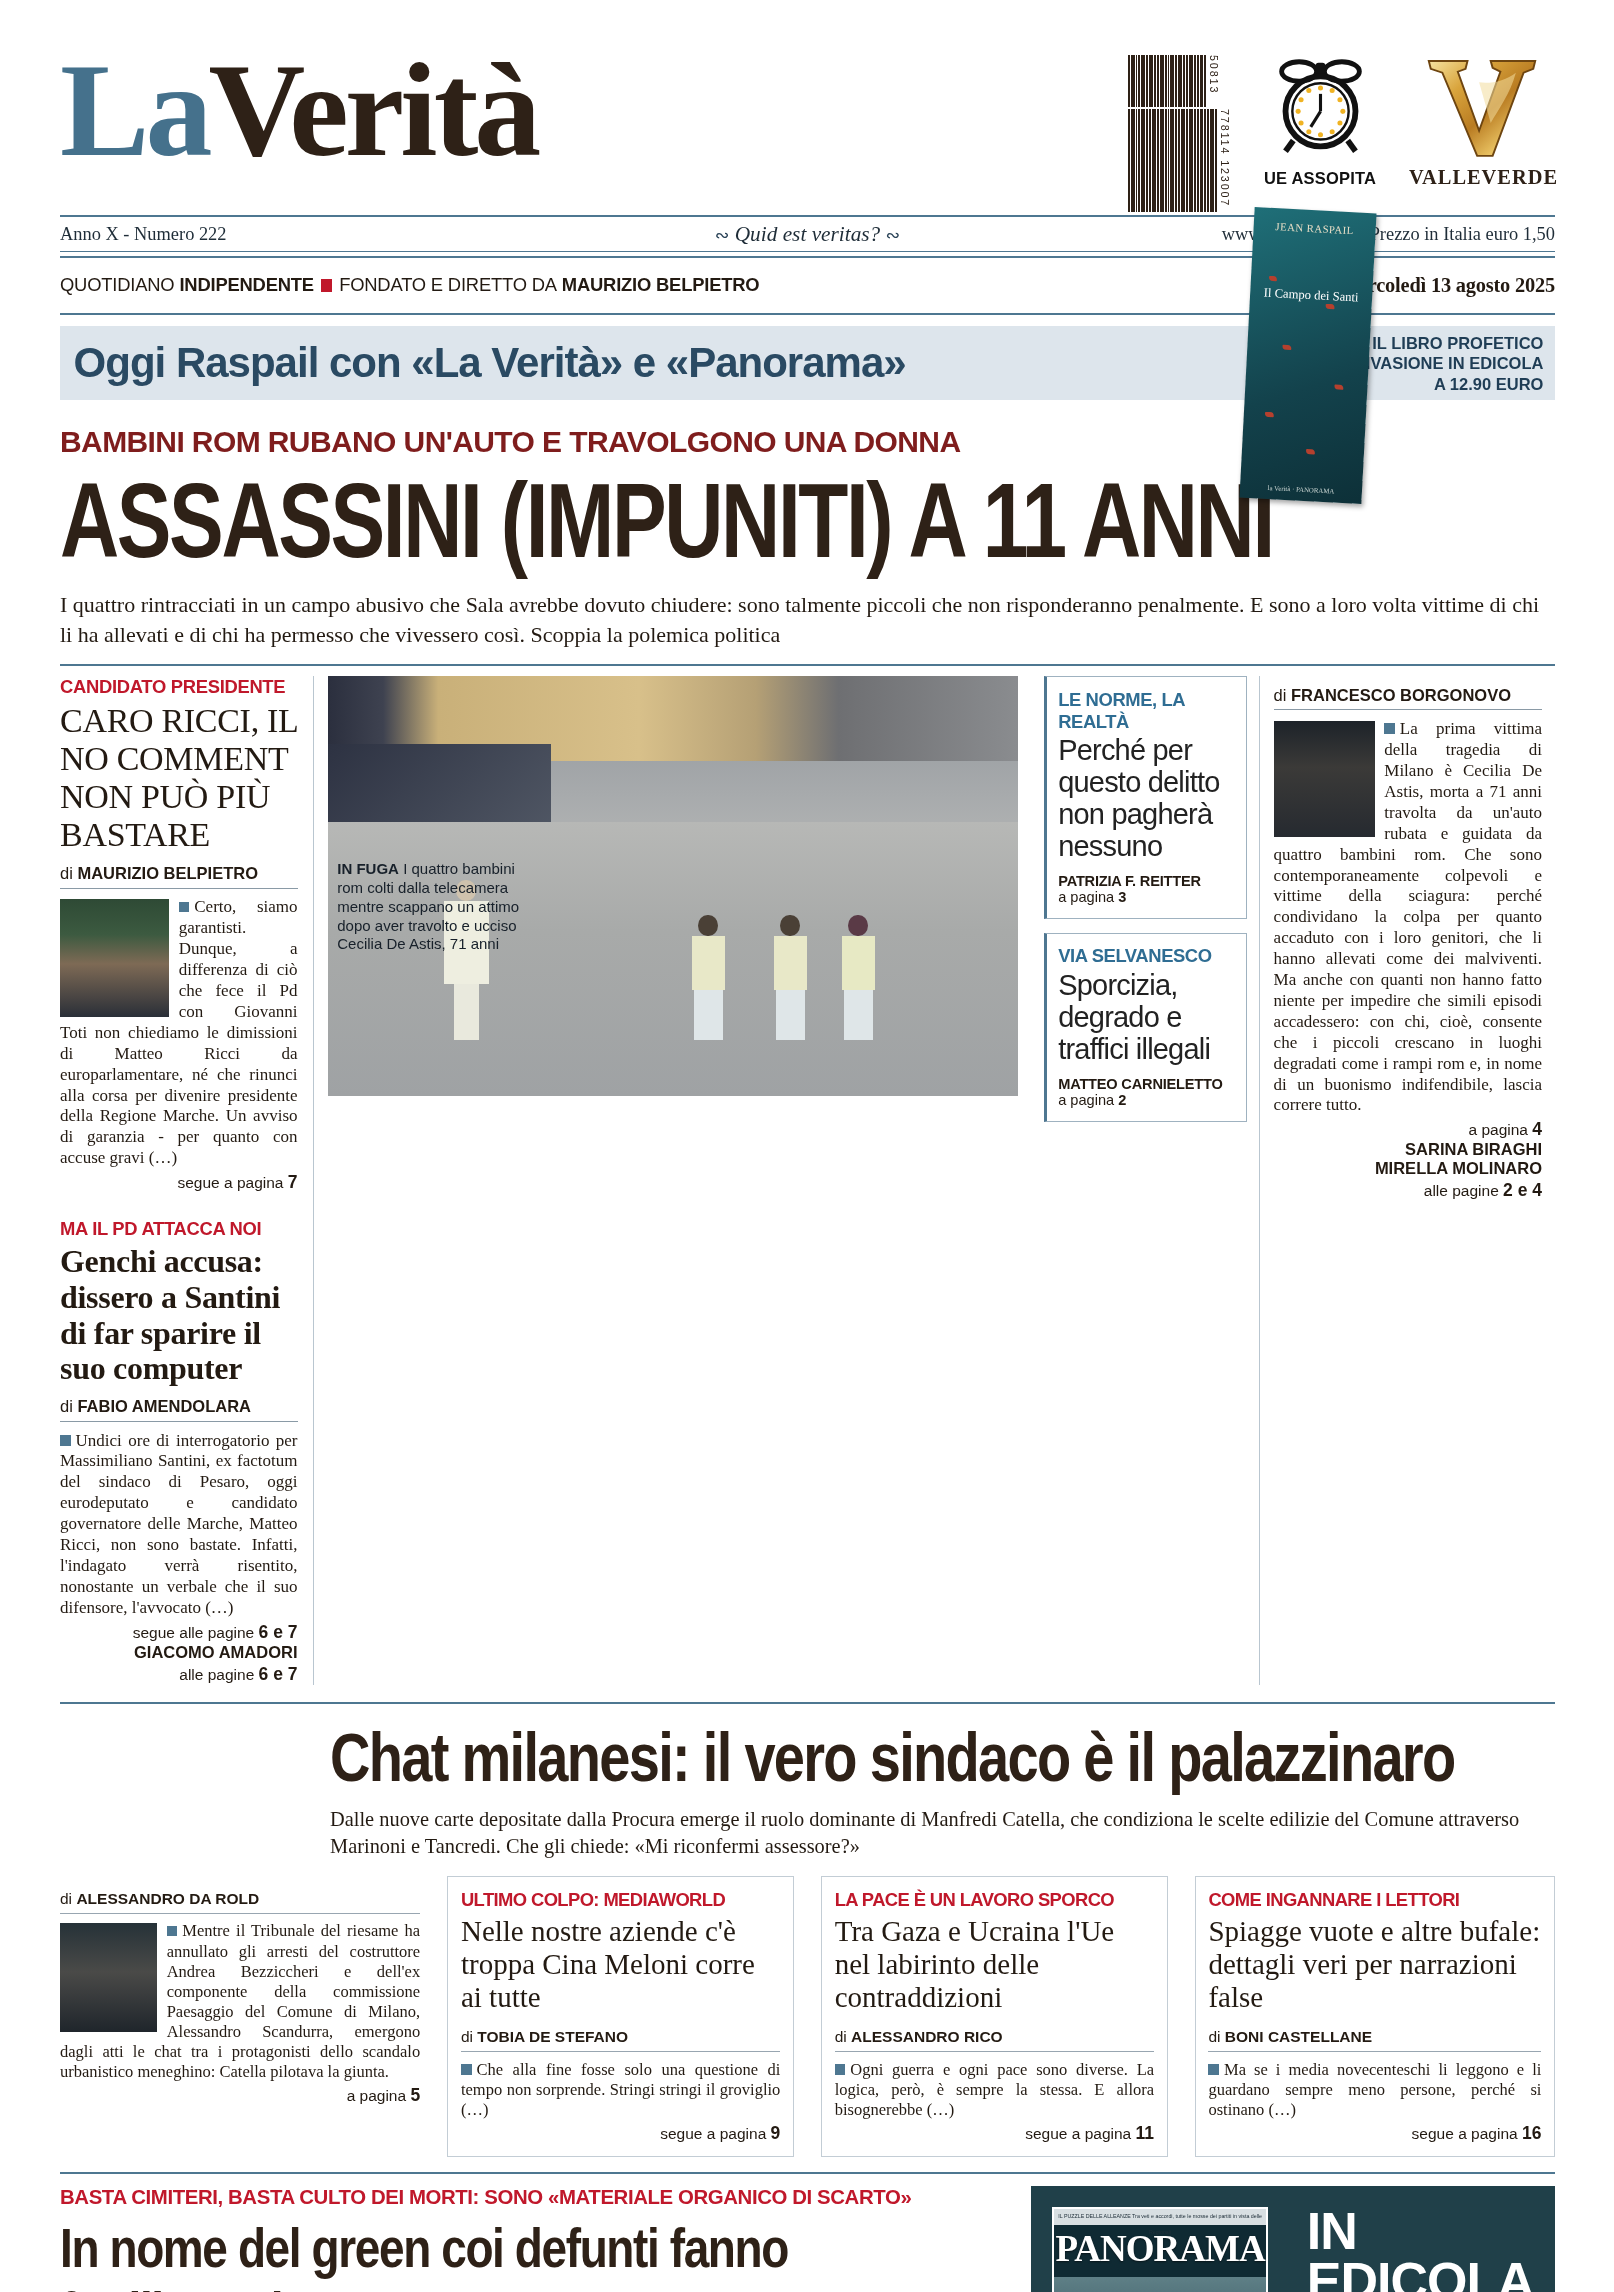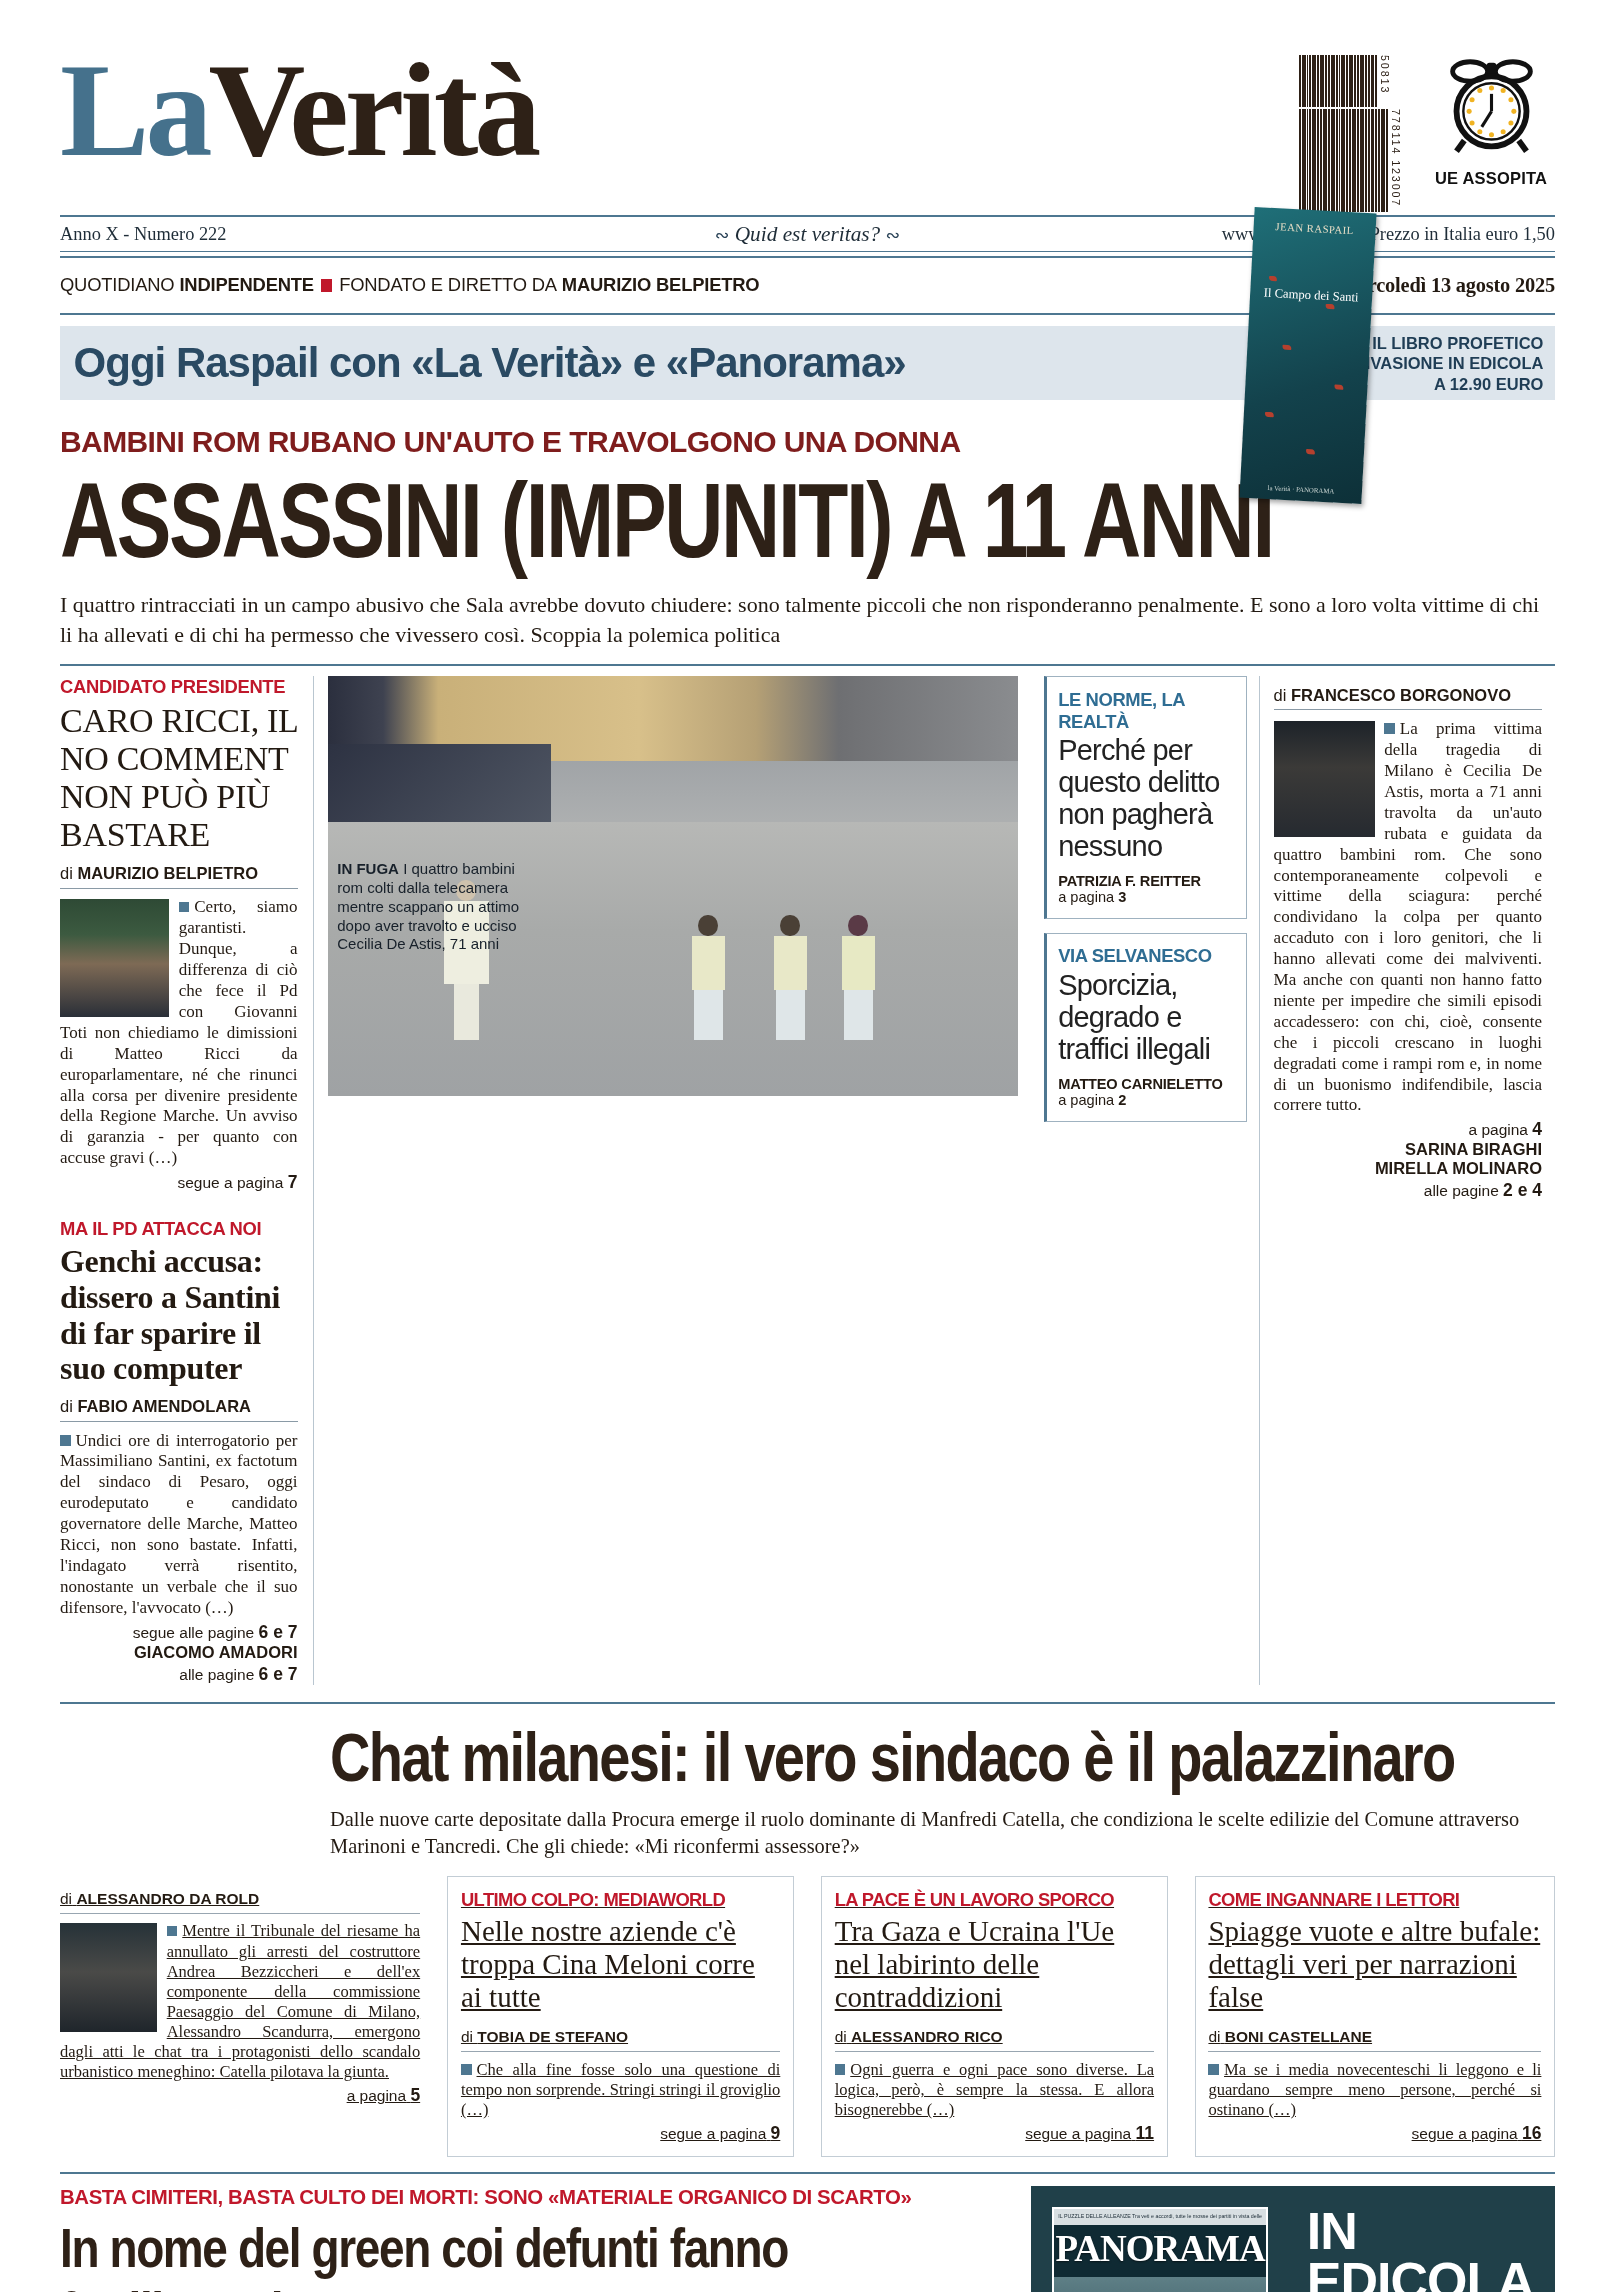--- a/index.html
+++ b/index.html
@@ -157,21 +157,21 @@
   .box-pag b { font-weight:bold; }
 
   
   .sec2 { margin-top: 17.5px; border-top: 2.9px solid #4e7791; padding-top: 13.6px; }
   .sec2-left-pad { padding-left: 270px; }
   .hl2 { font-family:"Liberation Sans", sans-serif; font-weight:bold; font-size:56px;
          letter-spacing:-1.7px; color:#2e2117; transform: scaleY(1.22); transform-origin:left top; }
   .sub2 { font-size:20.4px; line-height:1.34; margin-top: 23px; }
 
   .quad { display:flex; margin-top:15.5px; }
-  .quad .q { width:25%; padding:0 13.6px;text-decoration:underline; }
+  .quad .q { width:25%; padding:0 13.6px; }
   .quad .q.q1 { padding-left:0; }
   .quad .q.q4 { padding-right:0; }
   .quad .qbox { border:1px solid #c3cdd5; padding:11.6px 12.6px 11.6px; height:100%; }
   .q-kick { font-family:"Liberation Sans", sans-serif; font-weight:bold; color:#c0182b;
             font-size:18.4px; letter-spacing:-0.6px; }
   .q-title { font-family:"Liberation Serif", serif; font-size:29px; line-height:1.15; margin-top:3.9px; }
   .q-by { font-family:"Liberation Sans", sans-serif; font-size:15.5px; margin-top:13.6px;
           padding-bottom:4.9px; border-bottom:1px solid #98a6b1; }
   .q-by b { font-weight:bold; }
   .q-txt { font-size:16.5px; line-height:1.22; text-align:justify; margin-top:7.8px; }
@@ -295,20 +295,36 @@
               <circle cx="42" cy="36.5" r="2.6"></circle>
           </g>
           <line x1="54" y1="58" x2="54" y2="40" stroke="#111" stroke-width="3.2"></line>
           <line x1="54" y1="58" x2="44" y2="74" stroke="#111" stroke-width="3.2"></line>
           <line x1="26" y1="88" x2="18" y2="99" stroke="#111" stroke-width="6"></line>
           <line x1="82" y1="88" x2="90" y2="99" stroke="#111" stroke-width="6"></line>
         </svg>
         <div class="cap">UE ASSOPITA</div>
       </div>
 
+      <div class="ad-valle">
+        <svg width="118" height="105" viewBox="0 0 122 108">
+          <defs>
+            <linearGradient id="gold" x1="0" y1="0" x2="1" y2="1">
+              <stop offset="0%" stop-color="#f6e3a0"></stop>
+                <stop offset="28%" stop-color="#d9a43c"></stop>
+              <stop offset="55%" stop-color="#b97c22"></stop>
+                <stop offset="78%" stop-color="#e9c262"></stop>
+              <stop offset="100%" stop-color="#95611a"></stop>
+            </linearGradient>
+          </defs>
+          <path d="M6 6 H46 L44 14 L36 17 L58 78 L80 17 L72 13 L70 6 H116 L114 14 L104 18 L72 104 H56 L20 18 L8 14 Z" fill="url(#gold)" stroke="#6e4510" stroke-width="2"></path>
+          <path d="M58 28 C70 30 86 26 96 18 C90 40 78 56 70 70 Z" fill="#f3dd9c" opacity=".55"></path>
+        </svg>
+        <div class="cap">VALLEVERDE</div>
+      </div>
     </div>
   </div>
 
   <div class="infobar">
     <span class="left">Anno X - Numero 222</span>
     <span class="mid">
       <span class="sw">∾</span>
       <span>Quid est veritas?</span>
       <span class="sw">∾</span>
     </span>

